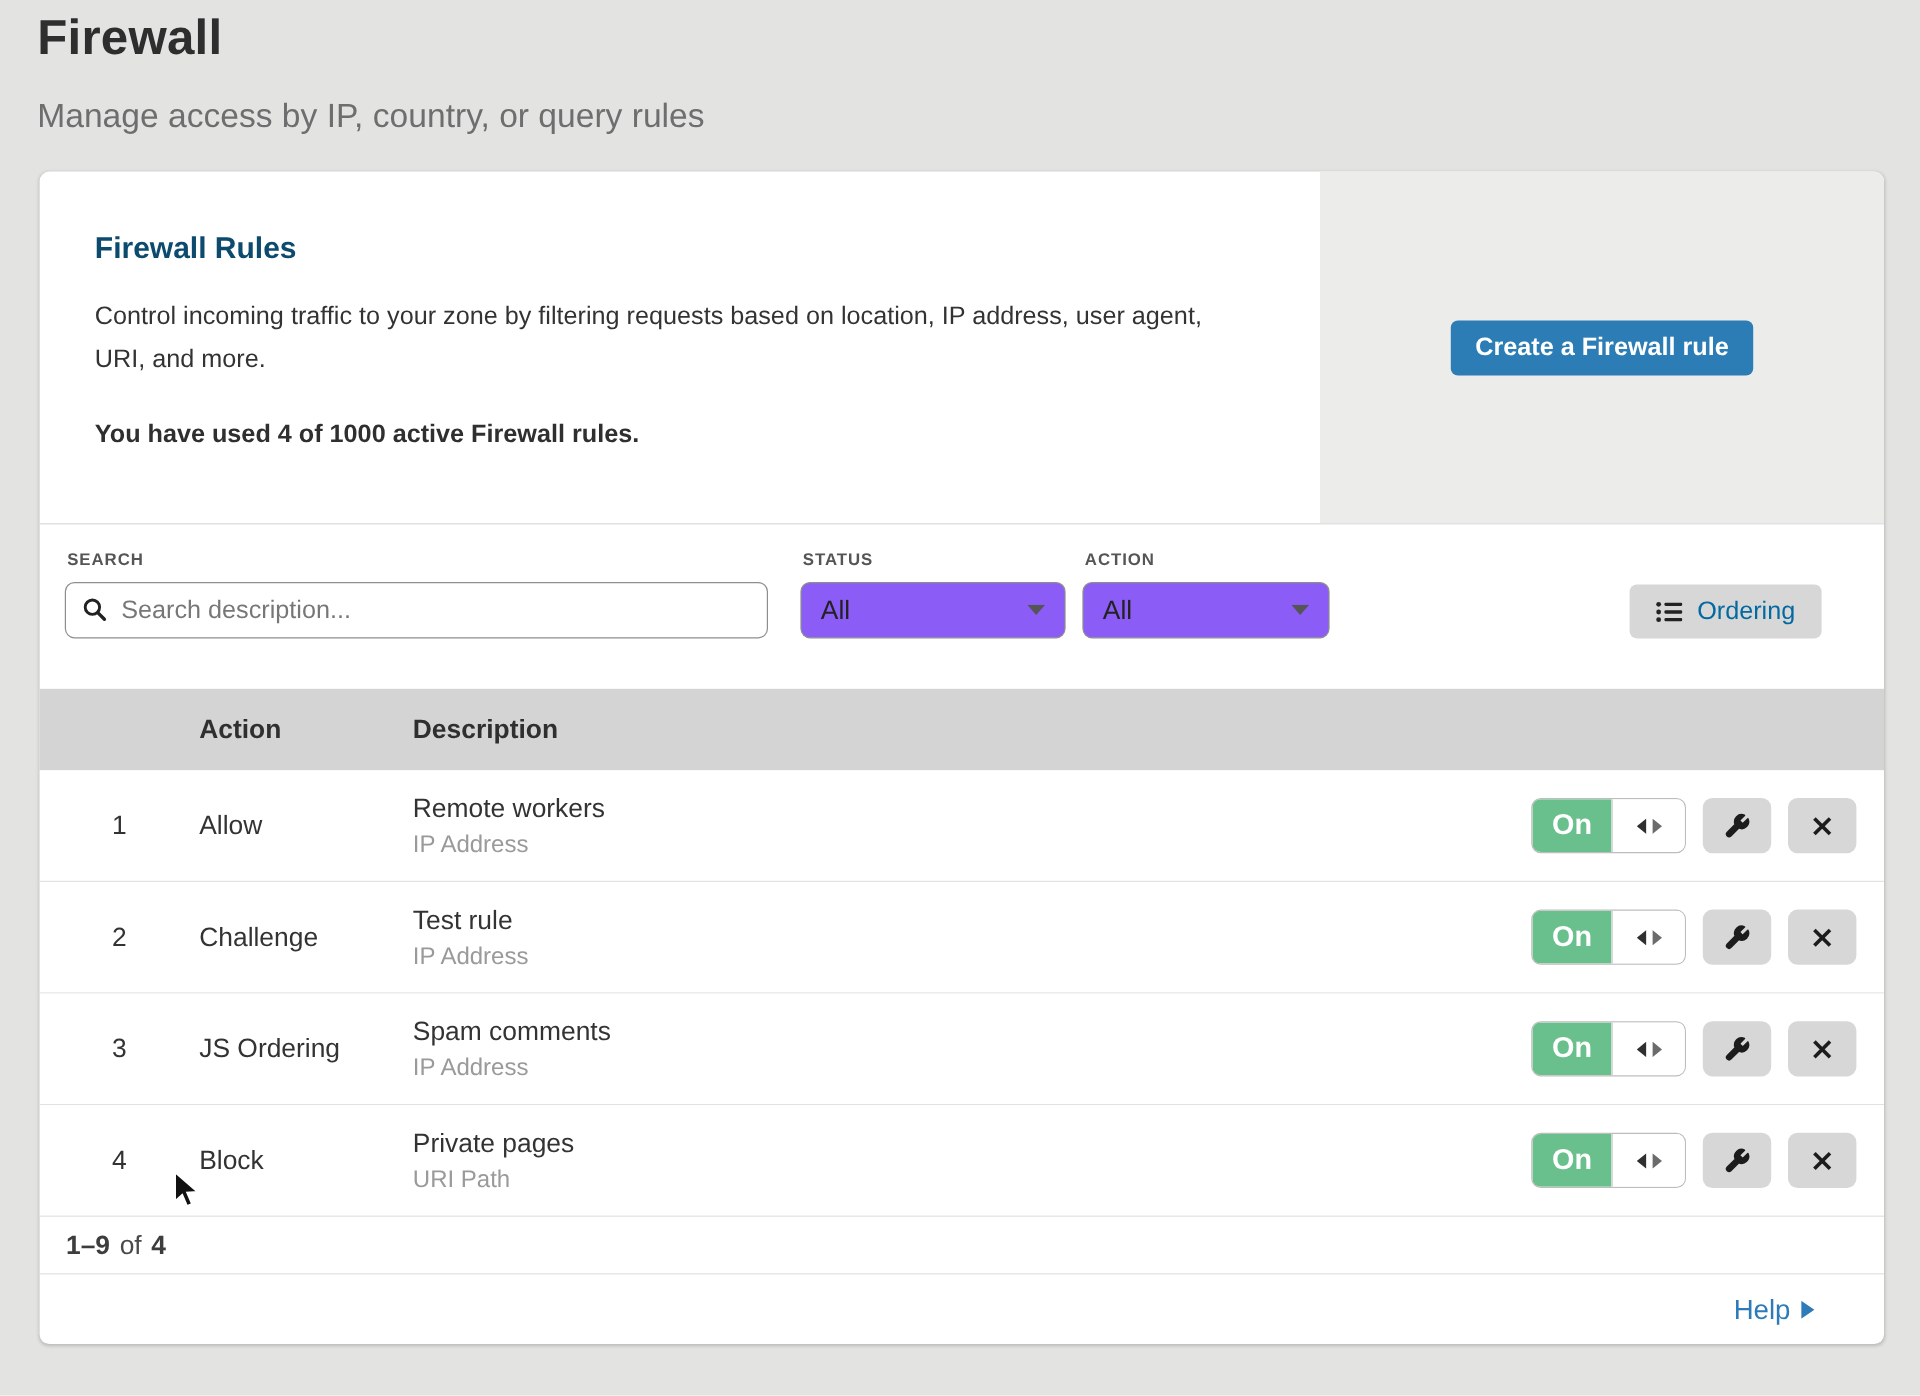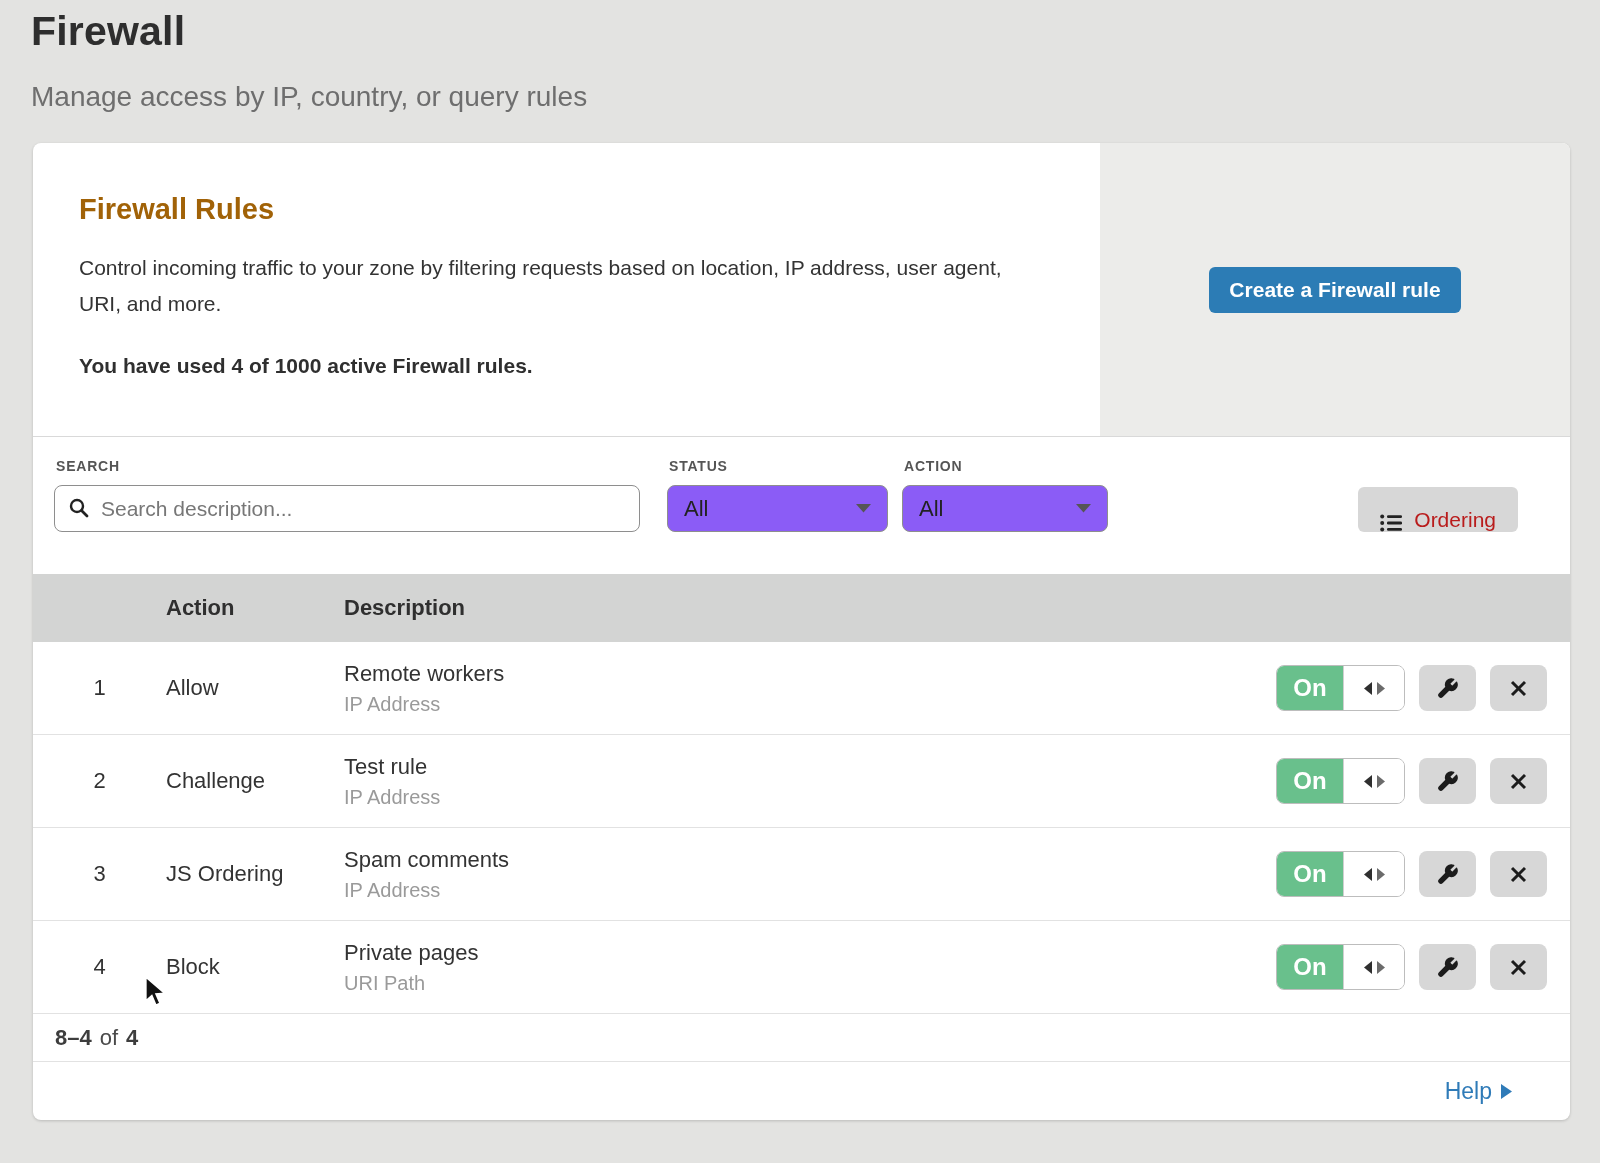--- a/index.html
+++ b/index.html
@@ -37,21 +37,21 @@
     width:1537px;
     background:var(--card-bg);
     border-radius:8px;
     box-shadow:0 1px 3px rgba(0,0,0,.18);
     overflow:hidden;
   }
 
   
   .rules-intro{display:flex;border-bottom:1px solid #d9d9d9;height:294px;}
   .rules-intro-left{flex:1;padding:50px 60px 0 46px;}
-  .rules-title{font-size:29px;font-weight:700;color:#a16207;}
+  .rules-title{font-size:25px;font-weight:700;color:#0c4a6e;}
   .rules-desc{margin-top:24px;font-size:21px;line-height:1.72;color:#333;max-width:950px;}
   .rules-usage{margin-top:32px;font-size:21px;font-weight:700;color:#2f2f2f;}
   .rules-intro-right{
     width:470px;background:var(--panel-gray);
     display:flex;align-items:center;justify-content:center;
   }
   .btn-primary{
     background:var(--accent-blue);
     color:#fff;border:none;border-radius:6px;
     font-family:inherit;font-size:21px;font-weight:700;
@@ -77,22 +77,22 @@
   .select{
     height:47px;border:1.5px solid #8e8e8e;border-radius:8px;background:#8b5cf6;
     display:flex;align-items:center;justify-content:space-between;
     padding:0 16px 0 16px;font-size:22px;color:#222;cursor:pointer;
   }
   .col-status{width:221px;margin-left:27px;}
   .col-action{width:206px;margin-left:14px;}
   .filters-spacer{flex:1;}
   .btn-ordering{
     height:45px;background:var(--button-gray);border:none;border-radius:6px;
-    font-family:inherit;font-size:21px;color:#b91c1c;
-    display:flex;align-items:flex-end;gap:12px;padding:0 22px;cursor:pointer;
+    font-family:inherit;font-size:21px;color:#0369a1;
+    display:flex;align-items:center;gap:12px;padding:0 22px;cursor:pointer;
   }
 
   
   .table-header{
     height:68px;background:var(--header-gray);
     display:flex;align-items:center;
     font-size:22px;font-weight:700;color:#2f2f2f;
   }
   .col-priority{width:133px;text-align:center;flex:none;}
   .col-act{width:178px;flex:none;}
@@ -348,21 +348,21 @@
         <svg width="19" height="19" viewBox="0 0 19 19">
           <line x1="3" y1="3" x2="16" y2="16" stroke="#1c1c1c" stroke-width="3"></line>
           <line x1="16" y1="3" x2="3" y2="16" stroke="#1c1c1c" stroke-width="3"></line>
         </svg>
       </button>
     </div>
   </div>
 </div>
 
     <div class="pagination-row">
-      <span class="b">8–4</span>
+      <span class="b">1–9</span>
       <span class="sep">of</span>
       <span class="b">4</span>
     </div>
 
     <div class="help-row">
       <a class="help-link">
         <span>Help</span>
         <svg width="11" height="15" viewBox="0 0 11 15">
           <polygon points="0,0 11,7.5 0,15" fill="#2f7bb8"></polygon>
         </svg>

